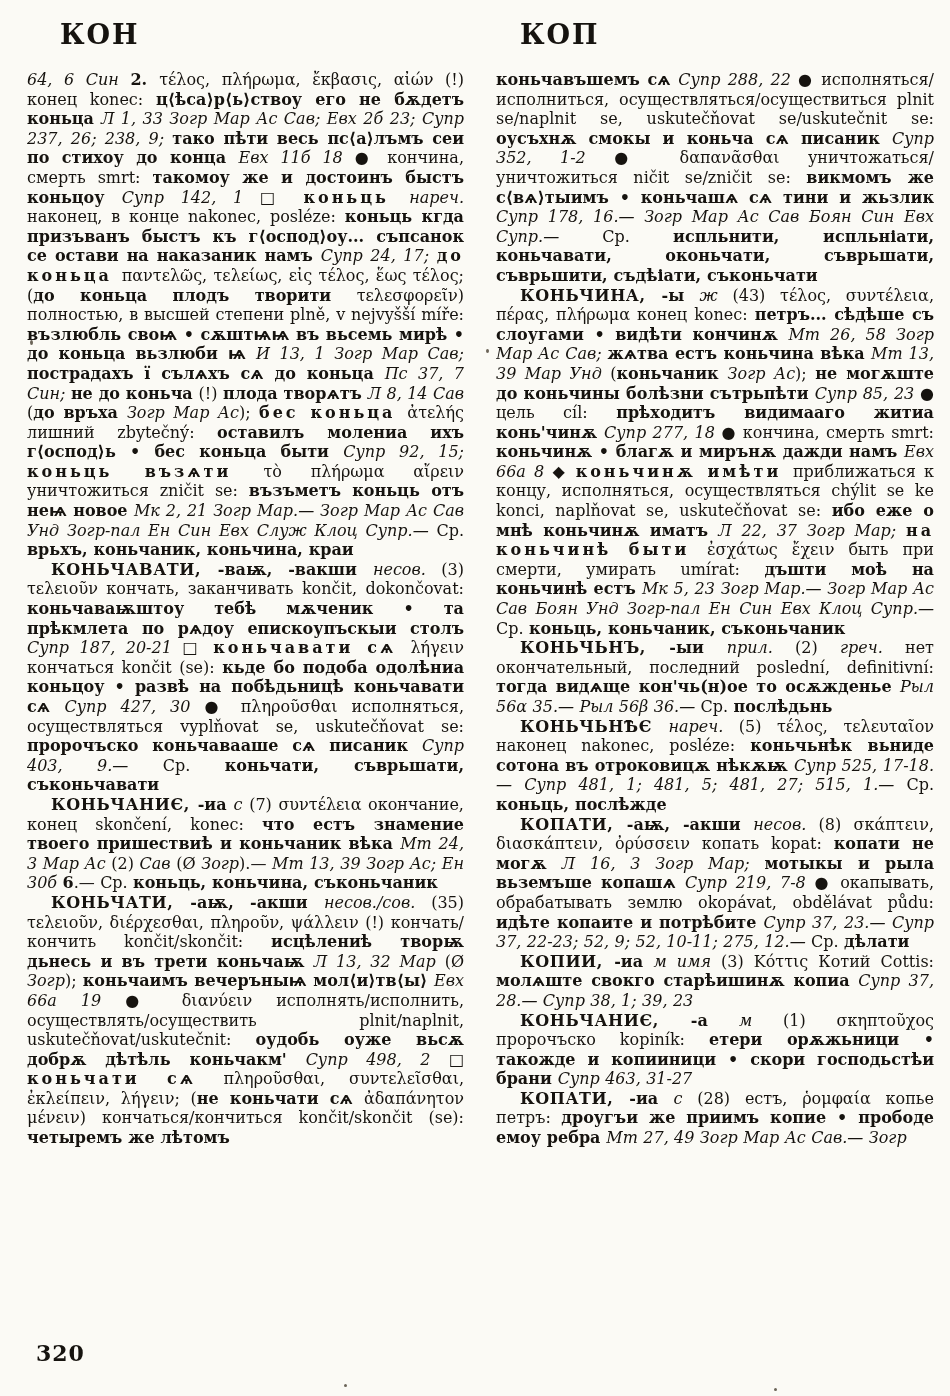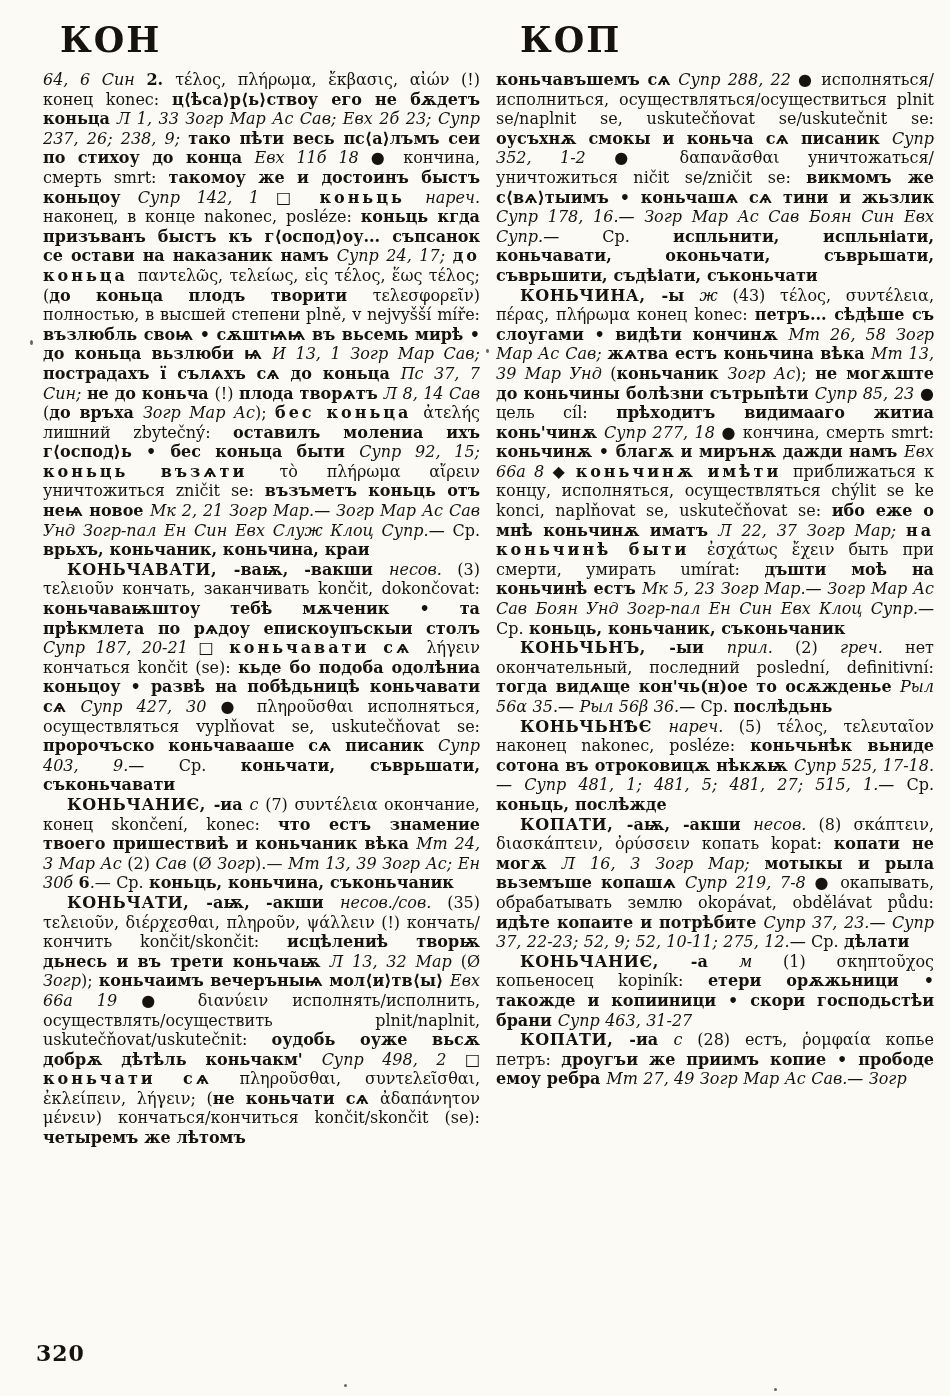--- a/index.html
+++ b/index.html
@@ -4,33 +4,33 @@
 <style>
   html,body{margin:0;padding:0;}
   body{
     width:950px;height:1396px;position:relative;
     background:#fbfaf5;color:#16130f;
     font-family:"DejaVu Serif","DejaVu Sans",serif;
     overflow:hidden;
   }
   .col-header{
     position:absolute;top:19px;
-    font-size:35px;font-weight:bold;letter-spacing:2px;
+    font-size:27px;font-weight:bold;letter-spacing:2px;
     font-family:"DejaVu Serif","DejaVu Sans",serif;
   }
   #header-left{left:60px;}
   #header-right{left:520px;}
   .column{
     position:absolute;top:70px;
     width:437px;max-height:1262px;overflow:hidden;
     text-align:justify;
     font-size:16px;line-height:19.6px;
     word-spacing:0.3px;
   }
-  #col-left{left:43px;}
+  #col-left{left:27px;}
   #col-right{left:496px;width:438px;}
   .para{margin:0;padding:0;}
   .para.indent{text-indent:24px;}
   
   .hw{font-weight:bold;letter-spacing:0.6px;}      
   .cs{font-weight:bold;}                           
   .csp{font-weight:bold;letter-spacing:3px;}       
   .src{font-style:italic;}                         
   .gk{}                                            
   .tr{}                                            
@@ -51,21 +51,22 @@
     <p class="para indent"><span class="hw">КОНЬЧАВАТИ, </span><span class="cs">-ваѭ, -вакши </span><span class="src">несов. </span><span class="tr">(3) </span><span class="gk">τελειοῦν </span><span class="tr">кончать, заканчивать končit, dokončovat: </span><span class="cs">коньчаваѭштоу тебѣ мѫченик • та прѣкмлета по рѧдоу епискоупъскыи столъ </span><span class="src">Супр 187, 20-21 </span><span class="tr">□ </span><span class="csp">коньчавати сѧ </span><span class="gk">λήγειν </span><span class="tr">кончаться končit (se): </span><span class="cs">кьде бо подоба одолѣниа коньцоу • развѣ на побѣдьницѣ коньчавати сѧ </span><span class="src">Супр 427, 30 </span><span class="tr">● </span><span class="gk">πληροῦσθαι </span><span class="tr">исполняться, осуществляться vyplňovat se, uskutečňovat se: </span><span class="cs">пророчъско коньчавааше сѧ писаник </span><span class="src">Супр 403, 9.— </span><span class="tr">Ср. </span><span class="cs">коньчати, съврьшати, съконьчавати</span></p>
     <p class="para indent"><span class="hw">КОНЬЧАНИЄ, </span><span class="cs">-иа </span><span class="src">с </span><span class="tr">(7) </span><span class="gk">συντέλεια </span><span class="tr">окончание, конец skončení, konec: </span><span class="cs">что естъ знамение твоего пришествиѣ и коньчаник вѣка </span><span class="src">Мт 24, 3 Мар Ас </span><span class="tr">(2) </span><span class="src">Сав </span><span class="tr">(Ø </span><span class="src">Зогр</span><span class="tr">).— </span><span class="src">Мт 13, 39 Зогр Ас; Ен 30б </span><span class="cs">6</span><span class="tr">.— Ср. </span><span class="cs">коньць, коньчина, съконьчаник</span></p>
     <p class="para indent"><span class="hw">КОНЬЧАТИ, </span><span class="cs">-аѭ, -акши </span><span class="src">несов./сов. </span><span class="tr">(35) </span><span class="gk">τελειοῦν, διέρχεσθαι, πληροῦν, ψάλλειν </span><span class="tr">(!) кончать/кончить končit/skončit: </span><span class="cs">исцѣлениѣ творѭ дьнесь и въ трети коньчаѭ </span><span class="src">Л 13, 32 Мар </span><span class="tr">(Ø </span><span class="src">Зогр</span><span class="tr">); </span><span class="cs">коньчаимъ вечеръныѩ мол⟨и⟩тв⟨ы⟩ </span><span class="src">Евх 66а 19 </span><span class="tr">● </span><span class="gk">διανύειν </span><span class="tr">исполнять/исполнить, осуществлять/осуществить plnit/naplnit, uskutečňovat/uskutečnit: </span><span class="cs">оудобь оуже вьсѫ добрѫ дѣтѣль коньчакм' </span><span class="src">Супр 498, 2 </span><span class="tr">□ </span><span class="csp">коньчати сѧ </span><span class="gk">πληροῦσθαι, συντελεῖσθαι, ἐκλείπειν, λήγειν; </span><span class="tr">(</span><span class="cs">не коньчати сѧ </span><span class="gk">ἀδαπάνητον μένειν</span><span class="tr">) кончаться/кончиться končit/skončit (se): </span><span class="cs">четыремъ же лѣтомъ</span></p>
   </div>
 <div class="column" id="col-right">
     <p class="para"><span class="cs">коньчавъшемъ сѧ </span><span class="src">Супр 288, 22 </span><span class="tr">● исполняться/исполниться, осуществляться/осуществиться plnit se/naplnit se, uskutečňovat se/uskutečnit se: </span><span class="cs">оусъхнѫ смокы и коньча сѧ писаник </span><span class="src">Супр 352, 1-2 </span><span class="tr">● </span><span class="gk">δαπανᾶσθαι </span><span class="tr">уничтожаться/уничтожиться ničit se/zničit se: </span><span class="cs">викмомъ же с⟨вѧ⟩тыимъ • коньчашѧ сѧ тини и жьзлик </span><span class="src">Супр 178, 16.— Зогр Мар Ас Сав Боян Син Евх Супр.— </span><span class="tr">Ср. </span><span class="cs">испльнити, испльніати, коньчавати, оконьчати, съврьшати, съврьшити, съдѣіати, съконьчати</span></p>
     <p class="para indent"><span class="hw">КОНЬЧИНА, </span><span class="cs">-ы </span><span class="src">ж </span><span class="tr">(43) </span><span class="gk">τέλος, συντέλεια, πέρας, πλήρωμα </span><span class="tr">конец konec: </span><span class="cs">петръ... сѣдѣше съ слоугами • видѣти кончинѫ </span><span class="src">Мт 26, 58 Зогр Мар Ас Сав; </span><span class="cs">жѧтва естъ коньчина вѣка </span><span class="src">Мт 13, 39 Мар Унд </span><span class="tr">(</span><span class="cs">коньчаник </span><span class="src">Зогр Ас</span><span class="tr">); </span><span class="cs">не могѫште до коньчины болѣзни сътрьпѣти </span><span class="src">Супр 85, 23 </span><span class="tr">● цель cíl: </span><span class="cs">прѣходитъ видимааго житиа конь'чинѫ </span><span class="src">Супр 277, 18 </span><span class="tr">● кончина, смерть smrt: </span><span class="cs">коньчинѫ • благѫ и мирънѫ дажди намъ </span><span class="src">Евх 66а 8 </span><span class="tr">◆ </span><span class="csp">коньчинѫ имѣти </span><span class="tr">приближаться к концу, исполняться, осуществляться chýlit se ke konci, naplňovat se, uskutečňovat se: </span><span class="cs">ибо еже о мнѣ коньчинѫ иматъ </span><span class="src">Л 22, 37 Зогр Мар; </span><span class="csp">на коньчинѣ быти </span><span class="gk">ἐσχάτως ἔχειν </span><span class="tr">быть при смерти, умирать umírat: </span><span class="cs">дъшти моѣ на коньчинѣ естъ </span><span class="src">Мк 5, 23 Зогр Мар.— Зогр Мар Ас Сав Боян Унд Зогр-пал Ен Син Евх Клоц Супр.— </span><span class="tr">Ср. </span><span class="cs">коньць, коньчаник, съконьчаник</span></p>
     <p class="para indent"><span class="hw">КОНЬЧЬНЪ, </span><span class="cs">-ыи </span><span class="src">прил. </span><span class="tr">(2) </span><span class="src">греч. </span><span class="tr">нет окончательный, последний poslední, definitivní: </span><span class="cs">тогда видѧще кон'чь(н)ое то осѫжденье </span><span class="src">Рыл 56α 35.— Рыл 56β 36.— </span><span class="tr">Ср. </span><span class="cs">послѣдьнь</span></p>
     <p class="para indent"><span class="hw">КОНЬЧЬНѢЄ </span><span class="src">нареч. </span><span class="tr">(5) </span><span class="gk">τέλος, τελευταῖον </span><span class="tr">наконец nakonec, posléze: </span><span class="cs">коньчьнѣк вьниде сотона въ отроковицѫ нѣкѫѭ </span><span class="src">Супр 525, 17-18.— Супр 481, 1; 481, 5; 481, 27; 515, 1.— </span><span class="tr">Ср. </span><span class="cs">коньць, послѣжде</span></p>
     <p class="para indent"><span class="hw">КОПАТИ, </span><span class="cs">-аѭ, -акши </span><span class="src">несов. </span><span class="tr">(8) </span><span class="gk">σκάπτειν, διασκάπτειν, ὀρύσσειν </span><span class="tr">копать kopat: </span><span class="cs">копати не могѫ </span><span class="src">Л 16, 3 Зогр Мар; </span><span class="cs">мотыкы и рыла вьземъше копашѧ </span><span class="src">Супр 219, 7-8 </span><span class="tr">● окапывать, обрабатывать землю okopávat, obdělávat půdu: </span><span class="cs">идѣте копаите и потрѣбите </span><span class="src">Супр 37, 23.— Супр 37, 22-23; 52, 9; 52, 10-11; 275, 12.— </span><span class="tr">Ср. </span><span class="cs">дѣлати</span></p>
-    <p class="para indent"><span class="hw">КОНЬЧАНИЄ, </span><span class="cs">-а </span><span class="src">м </span><span class="tr">(1) </span><span class="gk">σκηπτοῦχος </span><span class="tr">копьеносец kopiník: </span><span class="cs">етери орѫжьници • такожде и копииници • скори господьстѣи брани </span><span class="src">Супр 463, 31-27</span></p>
+    <p class="para indent"><span class="hw">КОПИИ, </span><span class="cs">-иа </span><span class="src">м имя </span><span class="tr">(3) </span><span class="gk">Κόττις </span><span class="tr">Котий Cottis: </span><span class="cs">молѧште свокго старѣишинѫ копиа </span><span class="src">Супр 37, 28.— Супр 38, 1; 39, 23</span></p>
+    <p class="para indent"><span class="hw">КОНЬЧАНИЄ, </span><span class="cs">-а </span><span class="src">м </span><span class="tr">(1) </span><span class="gk">σκηπτοῦχος </span><span class="tr">пророчъско kopiník: </span><span class="cs">етери орѫжьници • такожде и копииници • скори господьстѣи брани </span><span class="src">Супр 463, 31-27</span></p>
     <p class="para indent"><span class="hw">КОПАТИ, </span><span class="cs">-иа </span><span class="src">с </span><span class="tr">(28) </span><span class="gk">естъ, ῥομφαία </span><span class="tr">копье петръ: </span><span class="cs">дроугъи же приимъ копие • прободе емоу ребра </span><span class="src">Мт 27, 49 Зогр Мар Ас Сав.— Зогр</span></p>
   </div>
 
 <div class="page-number">320</div>
 
 <div class="speck" style="left:30px;top:340px;width:3px;height:5px;"></div>
 <div class="speck" style="left:486px;top:349px;width:3px;height:4px;"></div>
 <div class="speck" style="left:344px;top:1384px;width:3px;height:3px;"></div>
 <div class="speck" style="left:774px;top:1388px;width:3px;height:3px;"></div>
 

